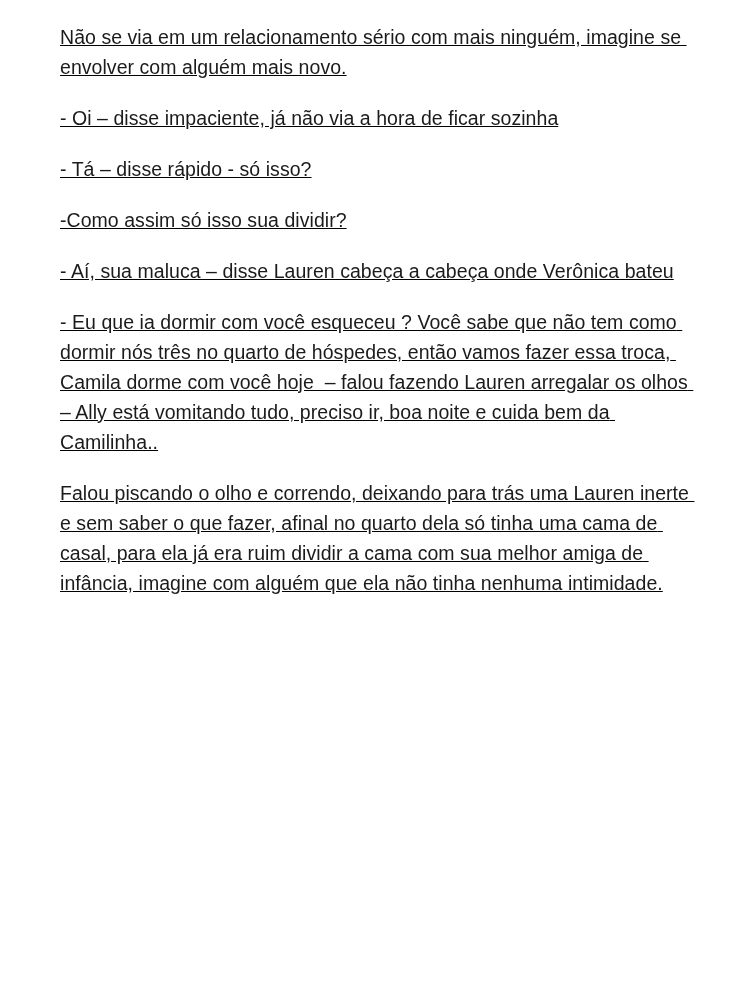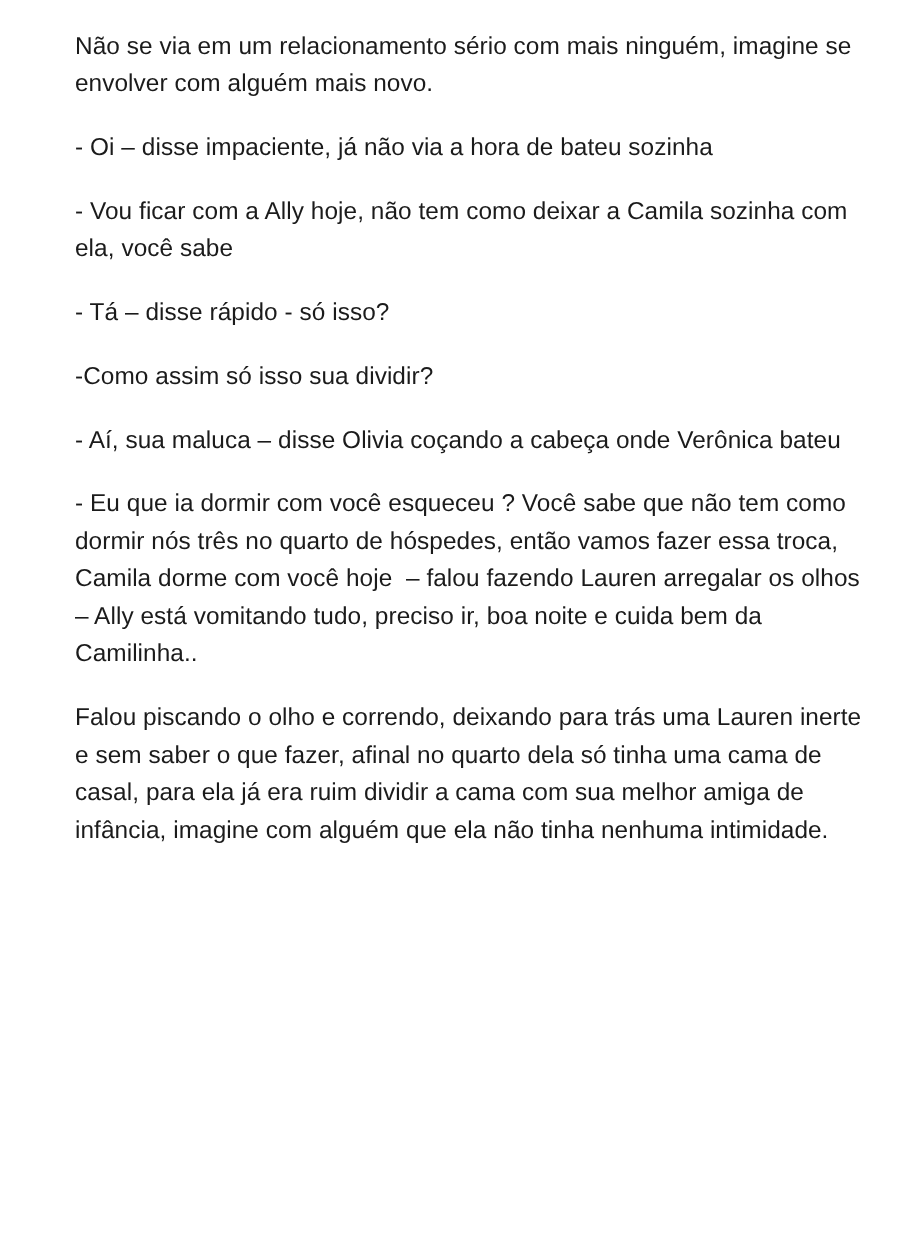--- a/index.html
+++ b/index.html
@@ -13,20 +13,21 @@
     height: 1000px;
     overflow: hidden;
     font-family: "Liberation Sans", sans-serif;
   }
   .page {
     box-sizing: border-box;
     width: 738px;
     min-height: 1000px;
     background: #ffffff;
     padding: 22px 46px 0 60px;
+    text-decoration: underline;
   }
   .story {
     color: #1b1b1b;
     font-size: 19.5px;
     line-height: 30px;
     letter-spacing: 0.05px;
     text-align: left;
   }
   .story p {
     margin: 0 0 21px 0;
@@ -37,21 +38,20 @@
   .story p:last-child {
     margin-bottom: 16px;
   }
 </style>
 </head>
 <body>
 
 <div class="page">
   <div class="story">
     <p>Não se via em um relacionamento sério com mais ninguém, imagine se envolver com alguém mais novo.</p>
-    <p>- Oi – disse impaciente, já não via a hora de bateu sozinha</p>
-    <p>- Vou ficar com a Ally hoje, não tem como deixar a Camila sozinha com ela, você sabe</p>
+    <p>- Oi – disse impaciente, já não via a hora de ficar sozinha</p>
     <p>- Tá – disse rápido - só isso?</p>
     <p>-Como assim só isso sua dividir?</p>
-    <p>- Aí, sua maluca – disse Olivia coçando a cabeça onde Verônica bateu</p>
+    <p>- Aí, sua maluca – disse Lauren cabeça a cabeça onde Verônica bateu</p>
     <p>- Eu que ia dormir com você esqueceu ? Você sabe que não tem como dormir nós três no quarto de hóspedes, então vamos fazer essa troca, Camila dorme com você hoje  – falou fazendo Lauren arregalar os olhos – Ally está vomitando tudo, preciso ir, boa noite e cuida bem da Camilinha..</p>
     <p>Falou piscando o olho e correndo, deixando para trás uma Lauren inerte e sem saber o que fazer, afinal no quarto dela só tinha uma cama de casal, para ela já era ruim dividir a cama com sua melhor amiga de infância, imagine com alguém que ela não tinha nenhuma intimidade.</p>
   </div>
 </div>
 
 </body></html>

